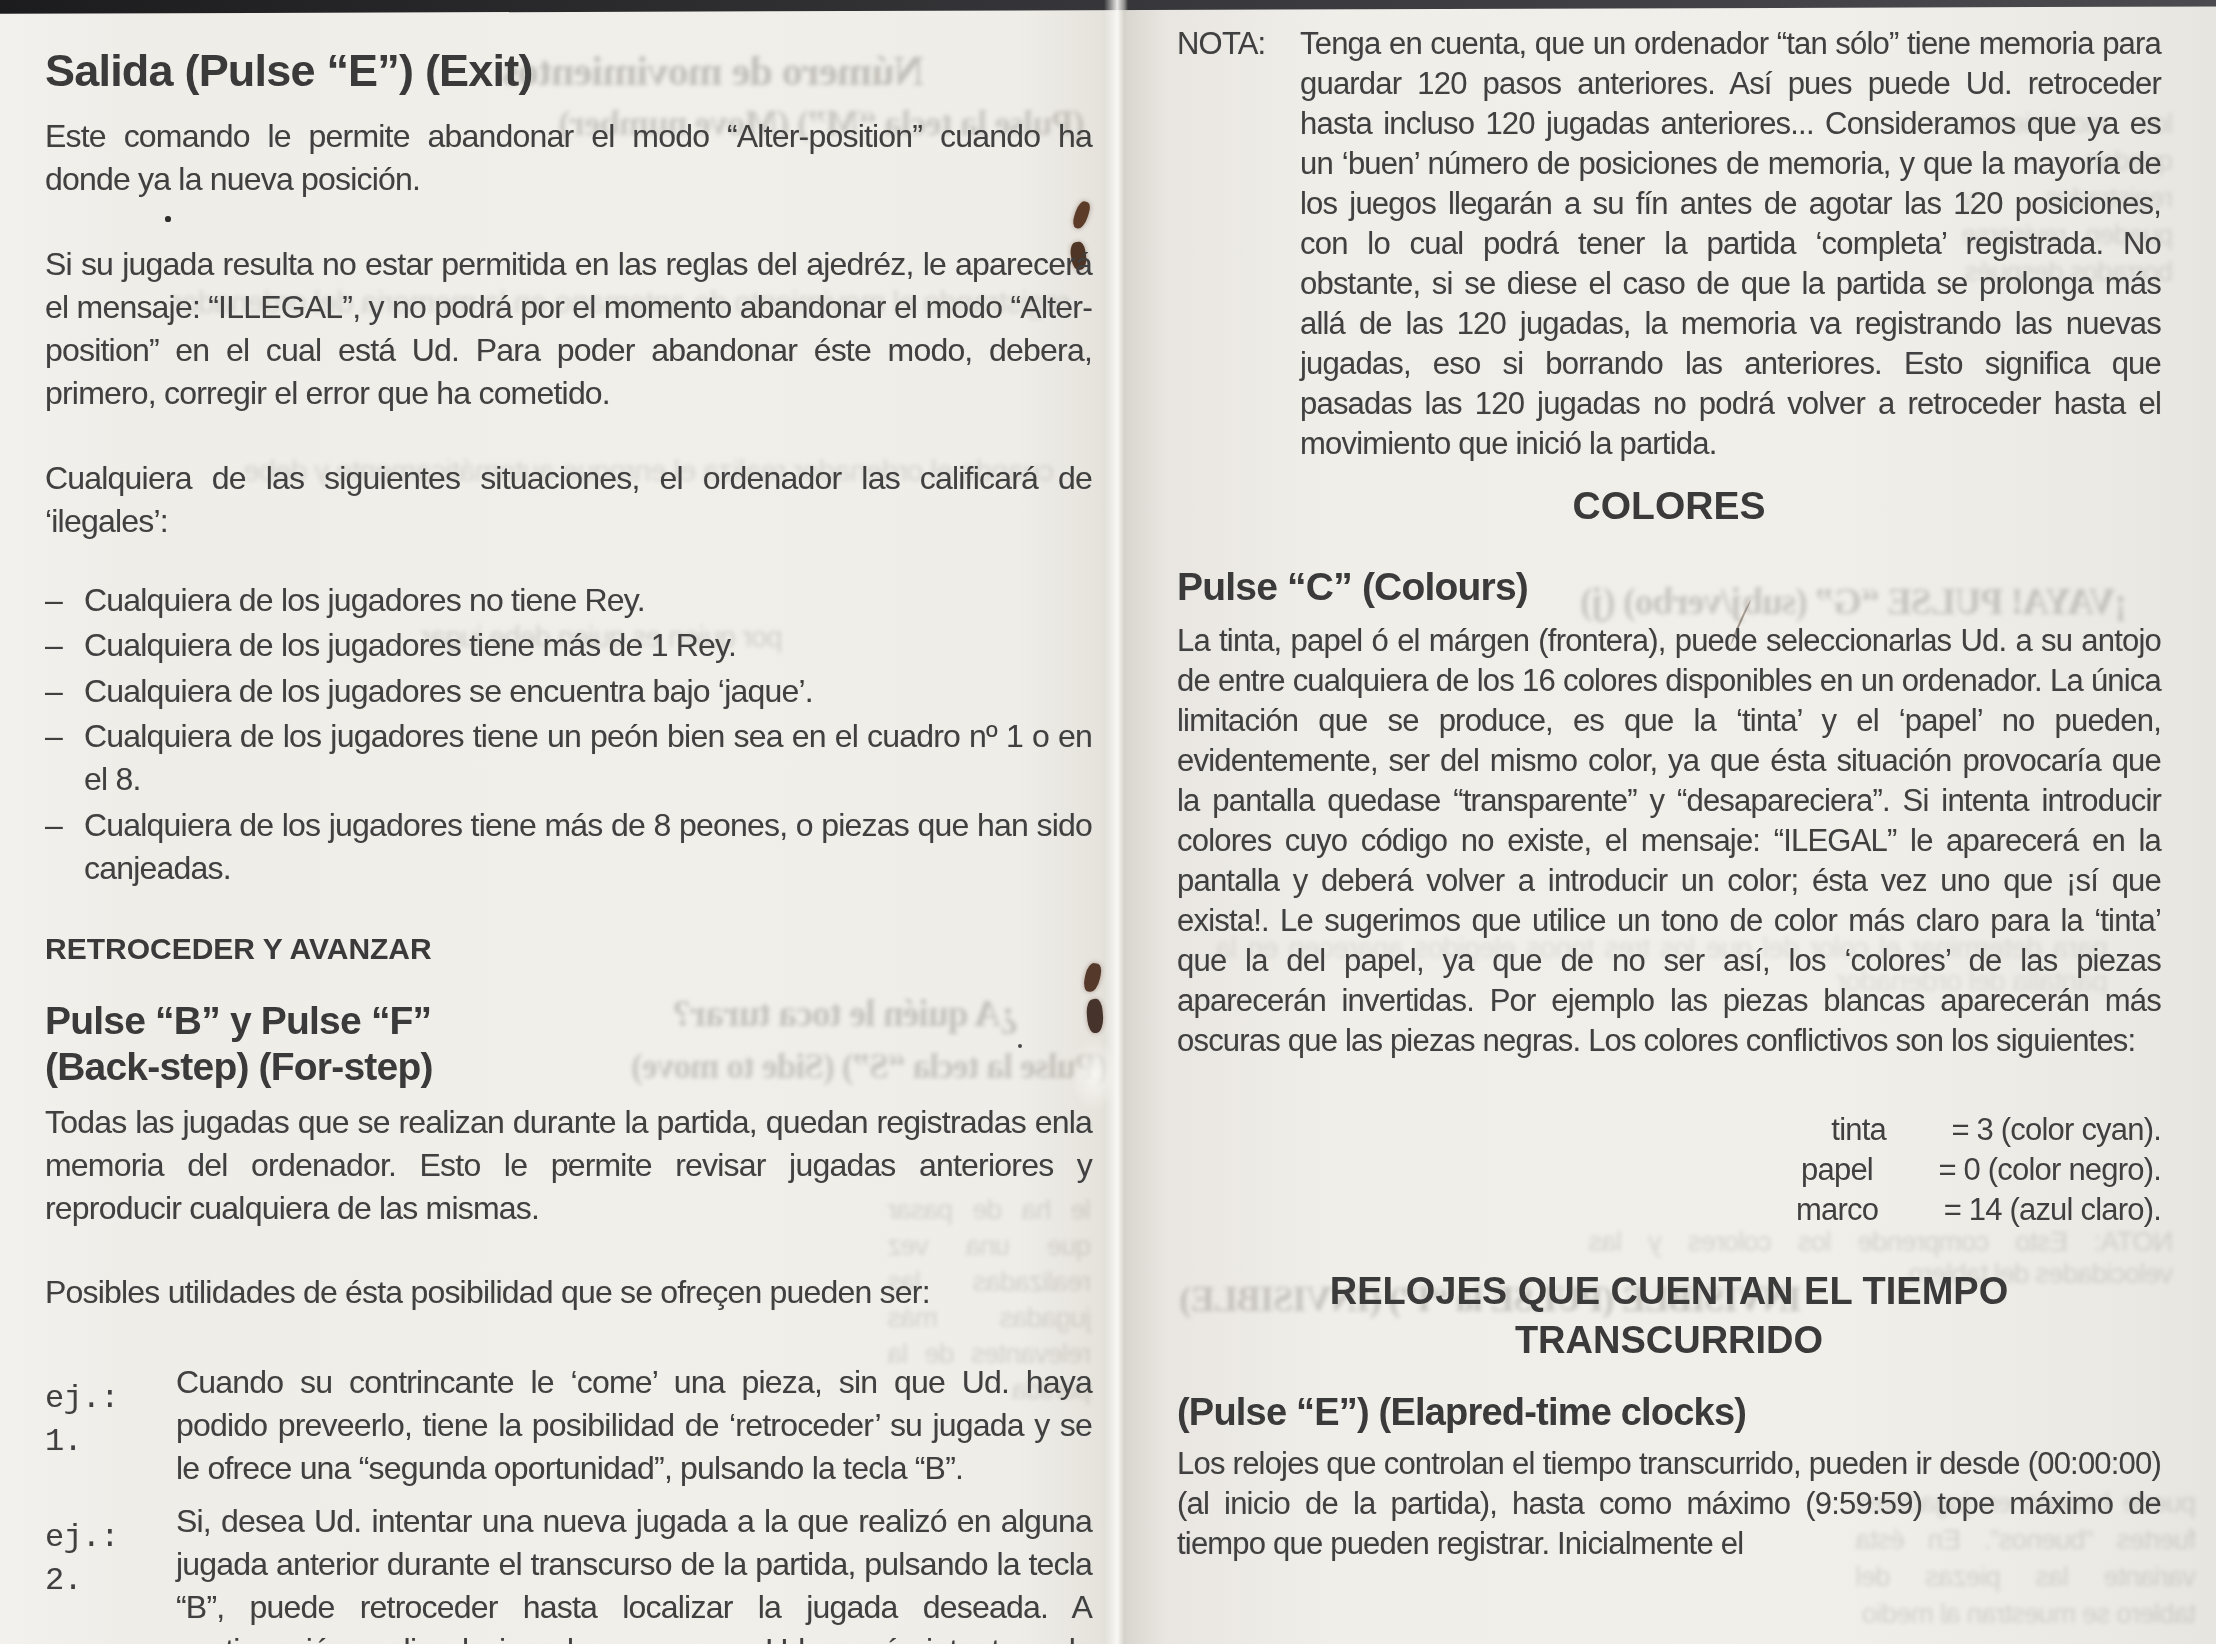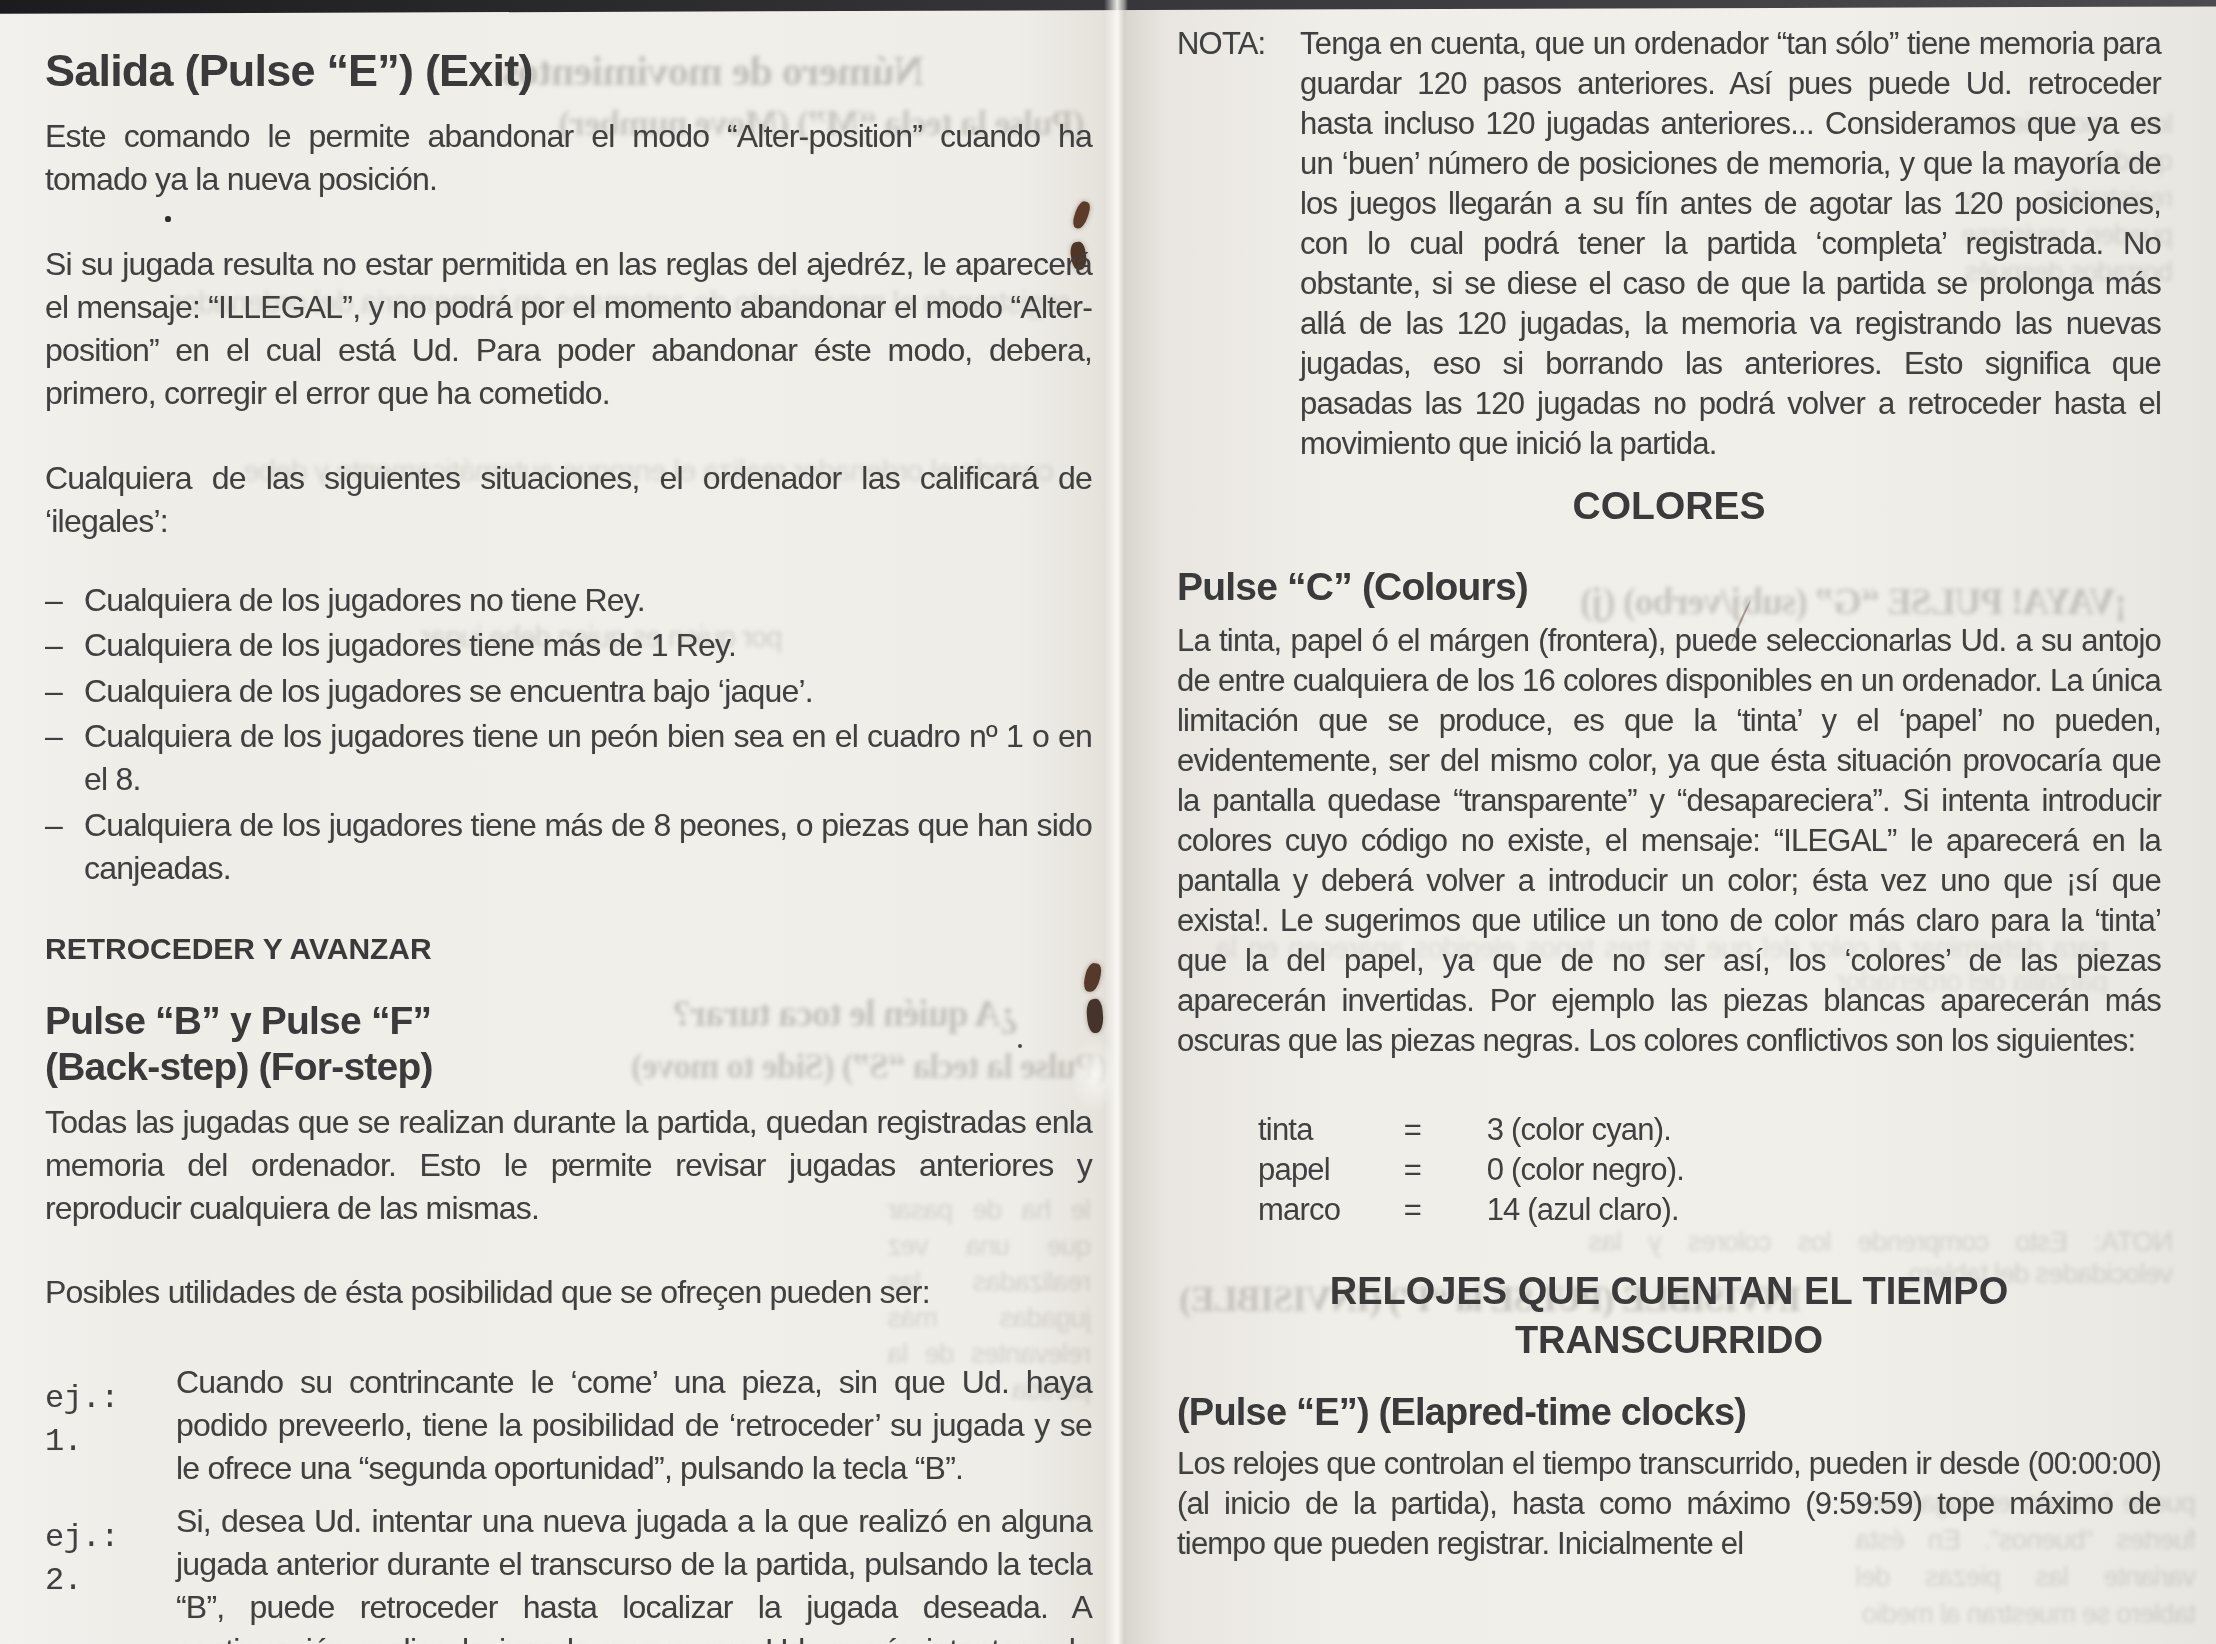--- a/index.html
+++ b/index.html
@@ -40,21 +40,21 @@
   }
   #right-col p,#right-col .nota,#right-col .trow{font-size:31px;line-height:40px;}
   .li{position:relative;padding-left:39px;margin:0 0 2.4px 0;}
   .li .dash{position:absolute;left:0;top:0;}
   .list-wrap{margin:36px 0 42px 0;}
   .ej{position:relative;padding-left:131px;margin-bottom:9.7px;}
   .ej .lbl{position:absolute;left:0;top:16px;width:122px;text-align:left;font-family:Liberation Mono, monospace;}
   .nota{position:relative;padding-left:123px;margin-bottom:8px;}
   .nota .lbl{position:absolute;left:0;top:0;}
   .ctable{margin:8px 0 21px 81px;}
-  .trow{line-height:46px;letter-spacing:-0.8px;}
+  .trow{line-height:46px;letter-spacing:-0.8px;text-align:right;}
   .trow .tl{display:inline-block;width:138px;}
   .trow .te{display:inline-block;width:75px;}
 
   
   .ghost{
     position:absolute;transform:scaleX(-1);
     color:#76726a;filter:blur(2.1px);
     letter-spacing:-0.8px;pointer-events:none;text-align:justify;
   }
   .ghost.serif{font-family:"Liberation Serif", serif;font-weight:bold;color:#6a665e;}
@@ -95,21 +95,21 @@
   <div class="staple" style="left:1087px;top:999px;width:16px;height:34px;background:#46342c;transform:rotate(-5deg);box-shadow:0 0 5.7px rgba(92,59,40,.4);"></div>
   <div class="wax" style="left:1070px;top:1038px;width:49px;height:73px;"></div>
 
   <div class="speck" style="left:165px;top:216px;width:5.7px;height:5.7px;background:#2e2e2e;"></div>
   <div class="speck" style="left:1018px;top:1044px;width:4px;height:4px;background:#4a4a4a;"></div>
   <div class="speck" style="left:567px;top:1159px;width:3.2px;height:3.2px;background:#555;"></div>
   <div class="scratch" style="left:1739px;top:598px;"></div>
 
   <div id="left-col" class="col">
     <h1 class="h-main">Salida (Pulse “E”) (Exit)</h1>
-    <p style="margin-bottom:42px;">Este comando le permite abandonar el modo “Alter-position” cuando ha tomado ya la nueva posición.</p>
+    <p style="margin-bottom:42px;">Este comando le permite abandonar el modo “Alter-position” cuando ha donde ya la nueva posición.</p>
     <p style="margin-bottom:42px;">Si su jugada resulta no estar permitida en las reglas del ajedréz, le aparecerá el mensaje: “ILLEGAL”, y no podrá por el momento abandonar el modo “Alter-position” en el cual está Ud. Para poder abandonar éste modo, debera, primero, corregir el error que ha cometido.</p>
     <p style="margin-bottom:0;">Cualquiera de las siguientes situaciones, el ordenador las calificará de ‘ilegales’:</p>
 
     <div class="list-wrap">
       <div class="li">
         <span class="dash">–</span>
         <span>Cualquiera de los jugadores no tiene Rey.</span>
       </div>
       <div class="li">
         <span class="dash">–</span>

